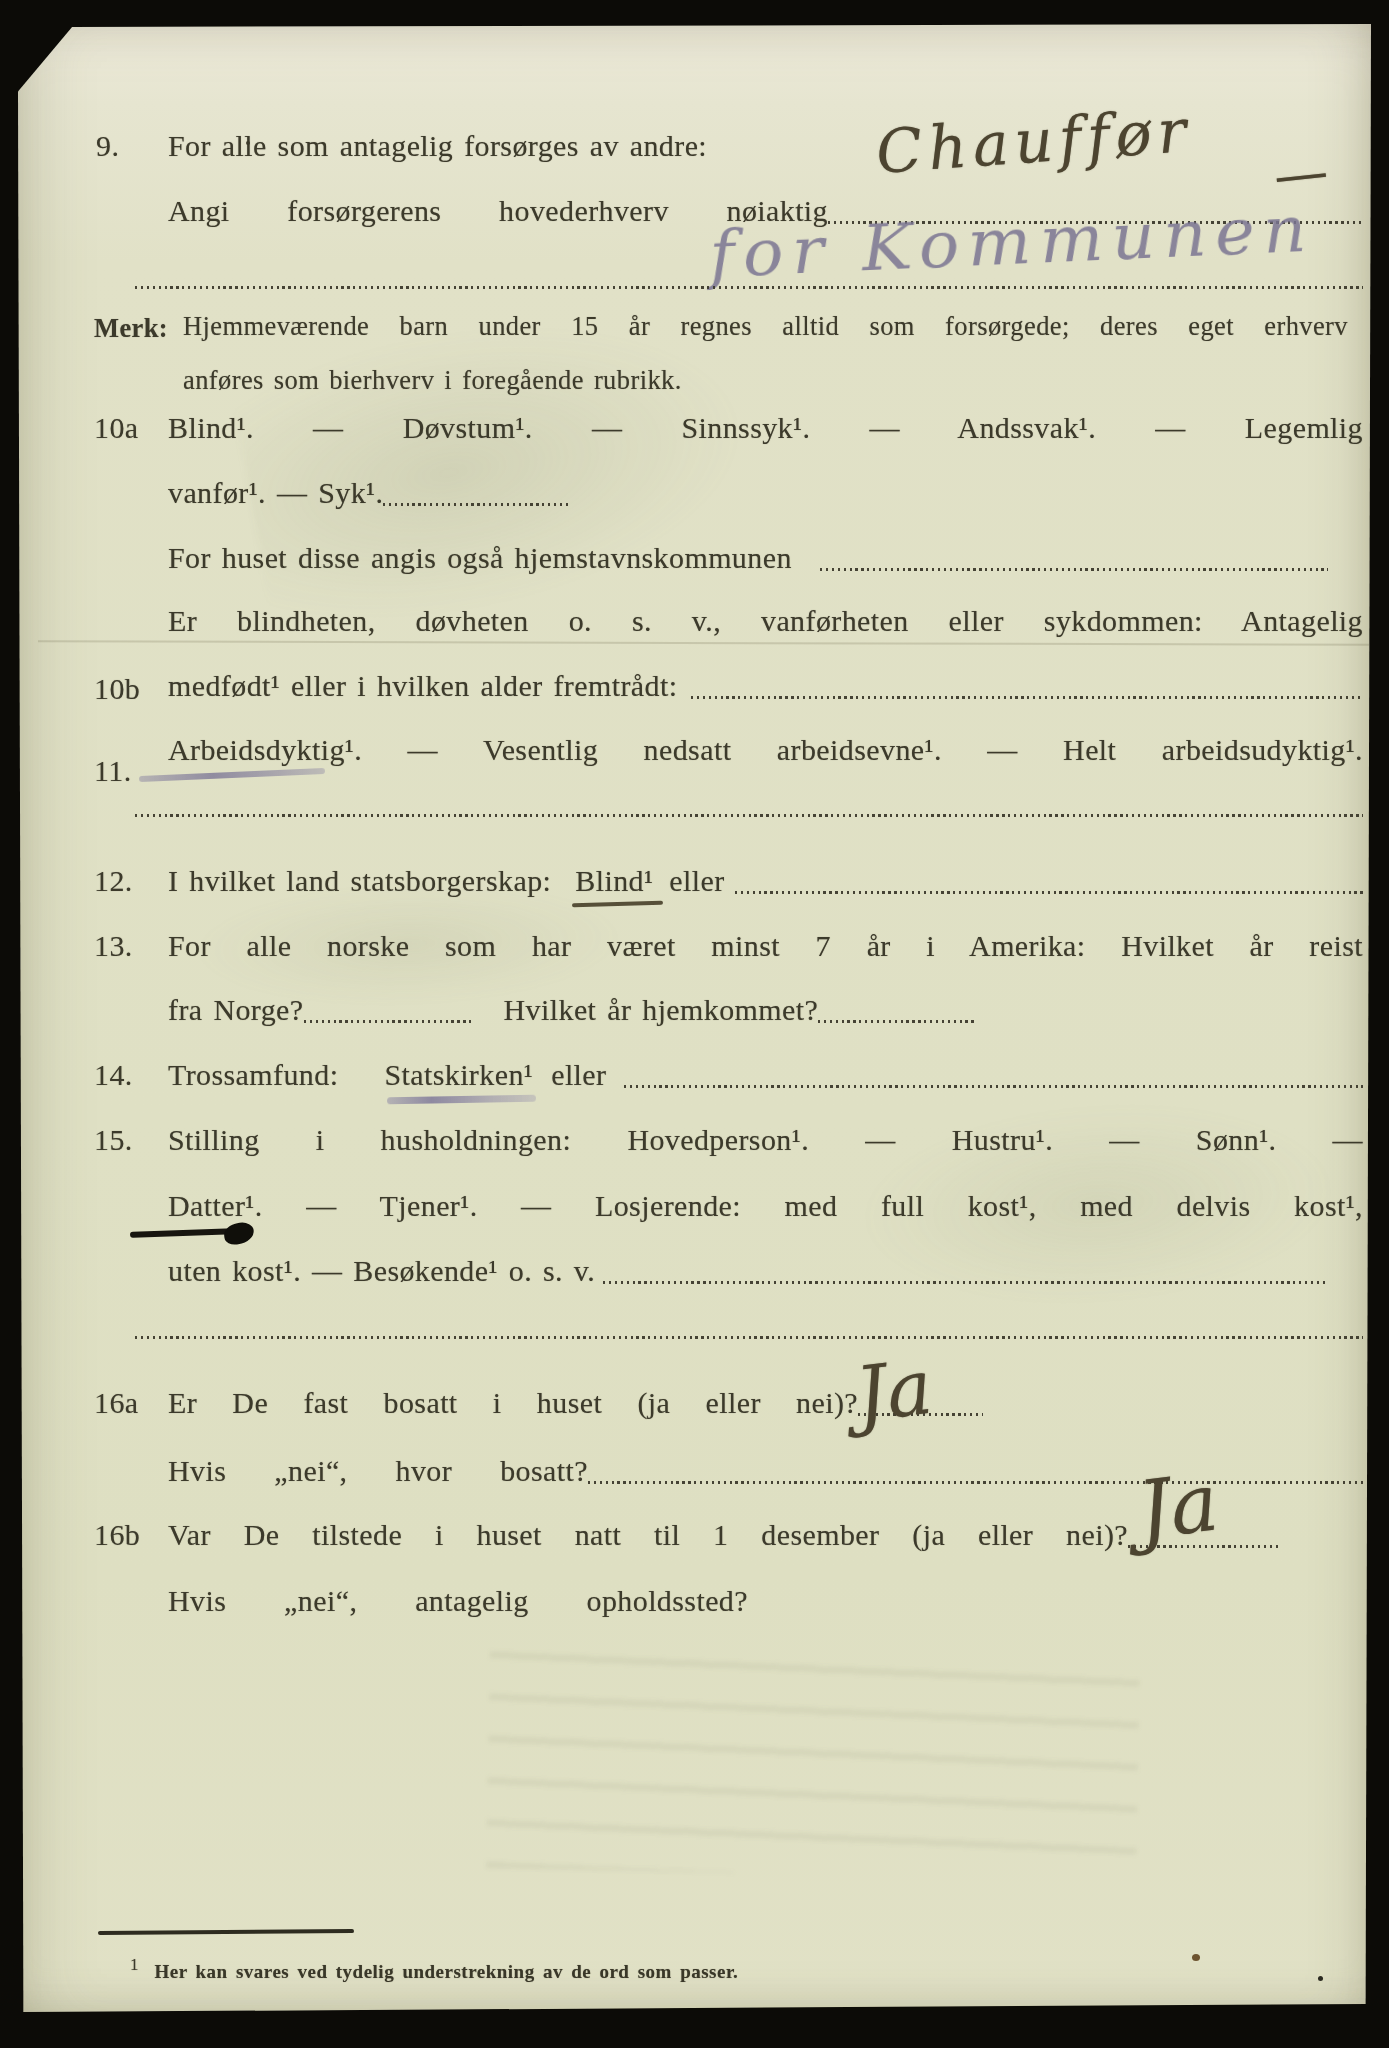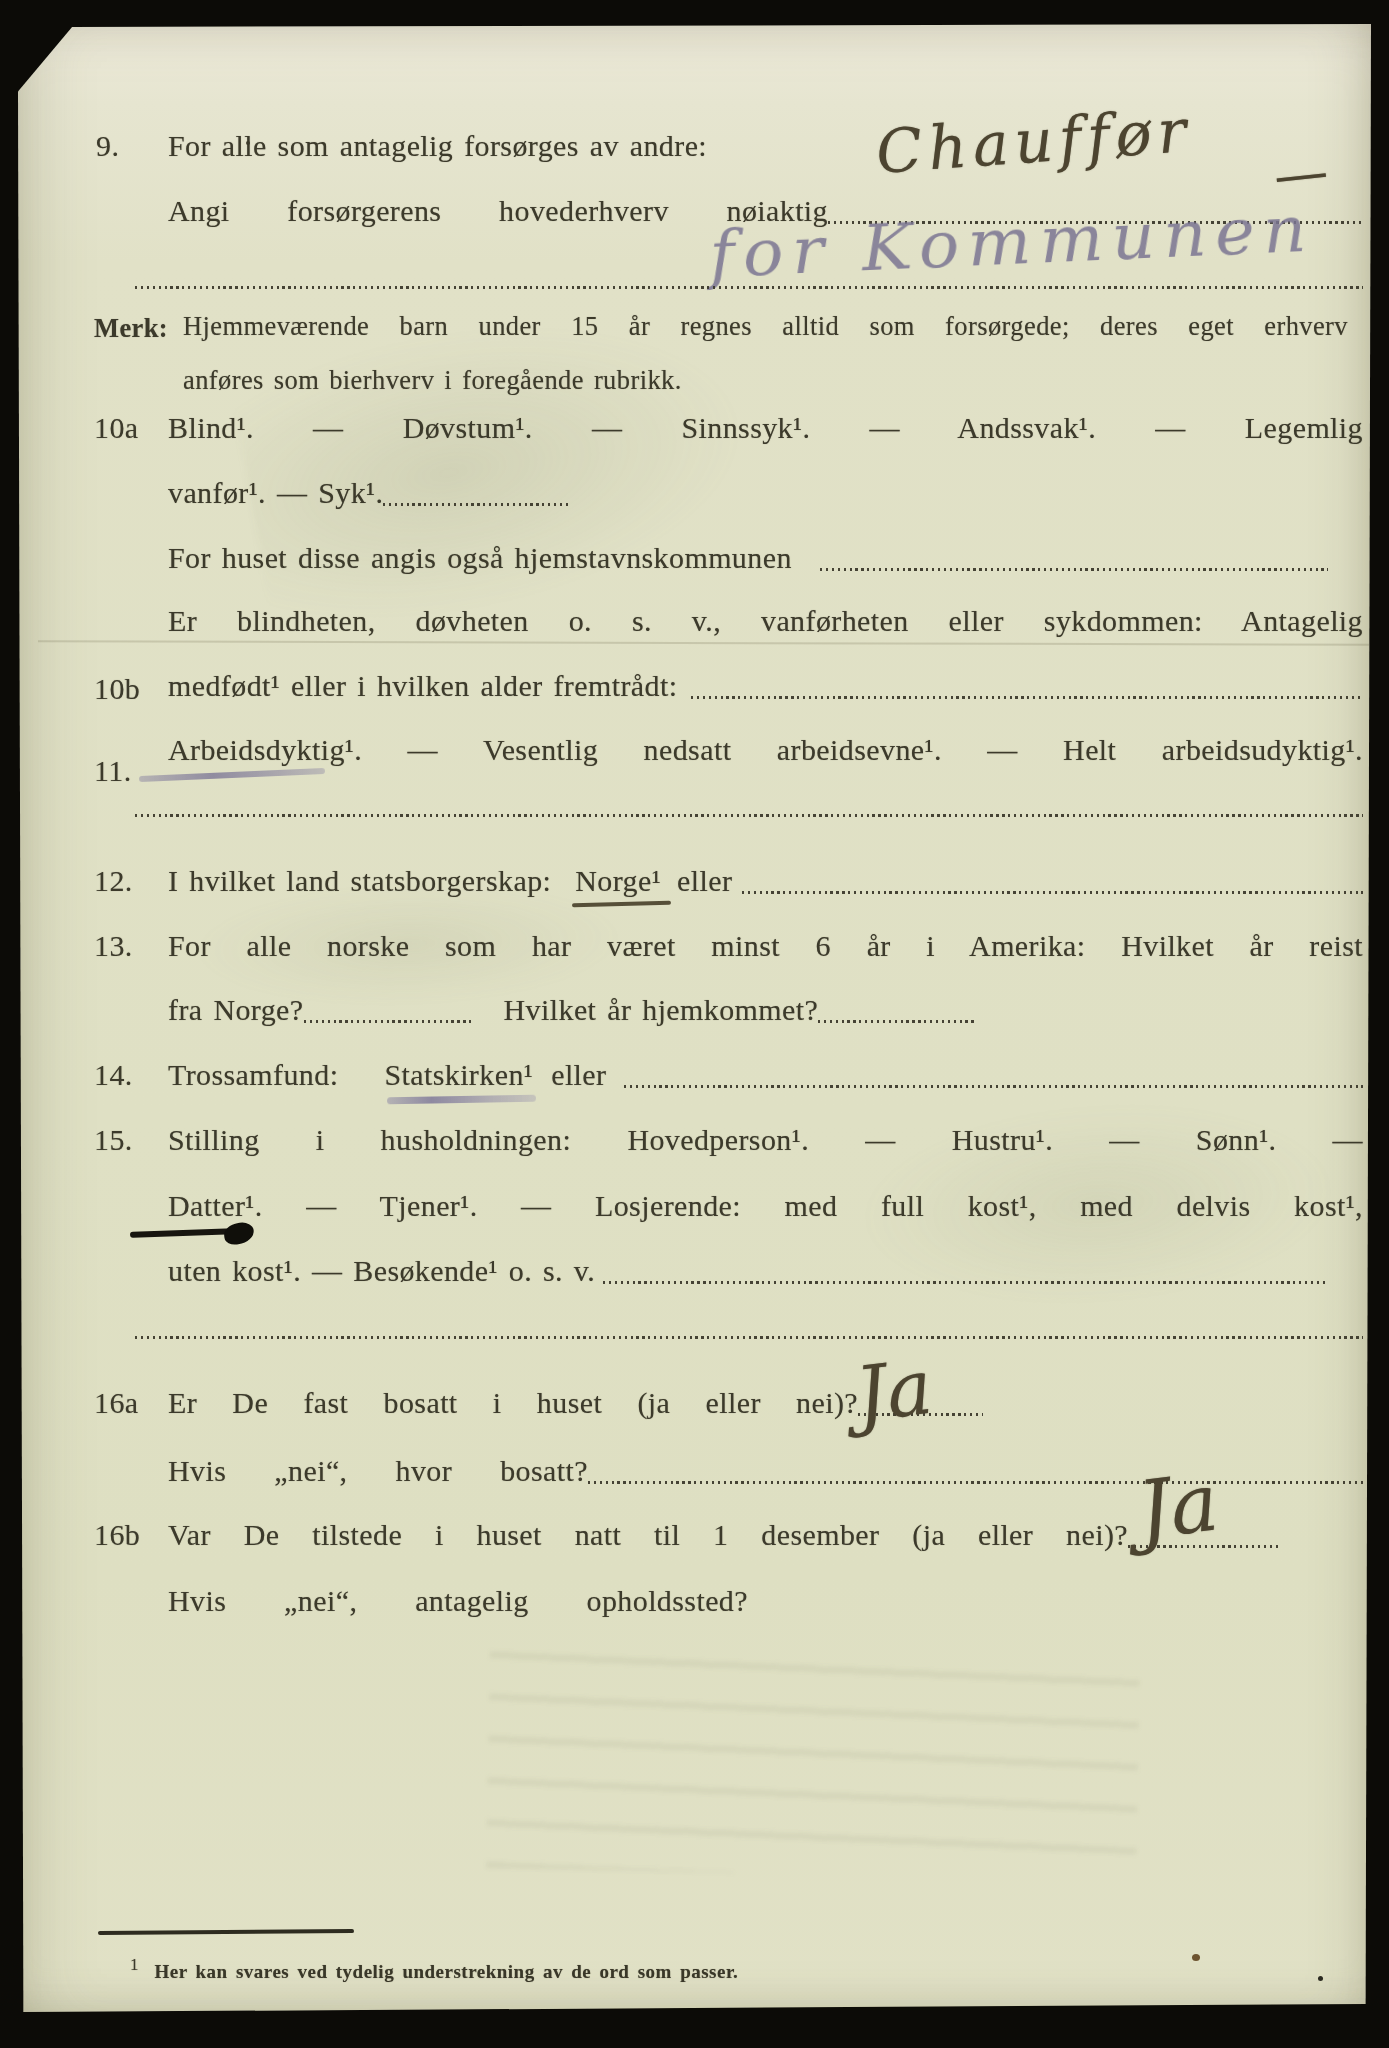--- a/index.html
+++ b/index.html
@@ -138,29 +138,29 @@
 
     <span class="t num" style="left:76px; top:728px;">11.</span>
     <div class="t just" style="left:150px; top:707px; width:1195px;">Arbeidsdyktig¹. — Vesentlig nedsatt arbeidsevne¹. — Helt arbeidsudyktig¹.</div>
     <div class="pencil-stroke"></div>
     <div class="divider" style="left:117px; top:790px; width:1228px;"></div>
 
     <span class="t num" style="left:76px; top:838px;">12.</span>
     <div class="row" style="left:150px; top:838px; width:1195px;">
       <span class="t2">I hvilket land statsborgerskap:</span>
       <span class="t2" style="position:relative; margin-left:24px;">
-        <span>Norge¹</span>
+        <span>Blind¹</span>
         <i class="u-ink"></i>
       </span>
       <span class="t2" style="margin-left:16px; margin-right:10px;">eller</span>
       <div class="leader flex"></div>
     </div>
 
     <span class="t num" style="left:76px; top:903px;">13.</span>
-    <div class="t just" style="left:150px; top:903px; width:1195px;">For alle norske som har været minst 6 år i Amerika: Hvilket år reist</div>
+    <div class="t just" style="left:150px; top:903px; width:1195px;">For alle norske som har været minst 7 år i Amerika: Hvilket år reist</div>
     <div class="row" style="left:150px; top:967px;">
       <span class="t2">fra Norge?</span>
       <div class="leader" style="width:168px;"></div>
       <span class="t2" style="margin-left:32px;">Hvilket år hjemkommet?</span>
       <div class="leader" style="width:158px;"></div>
     </div>
 
     <span class="t num" style="left:76px; top:1032px;">14.</span>
     <div class="row" style="left:150px; top:1032px; width:1195px;">
       <span class="t2">Trossamfund:</span>

